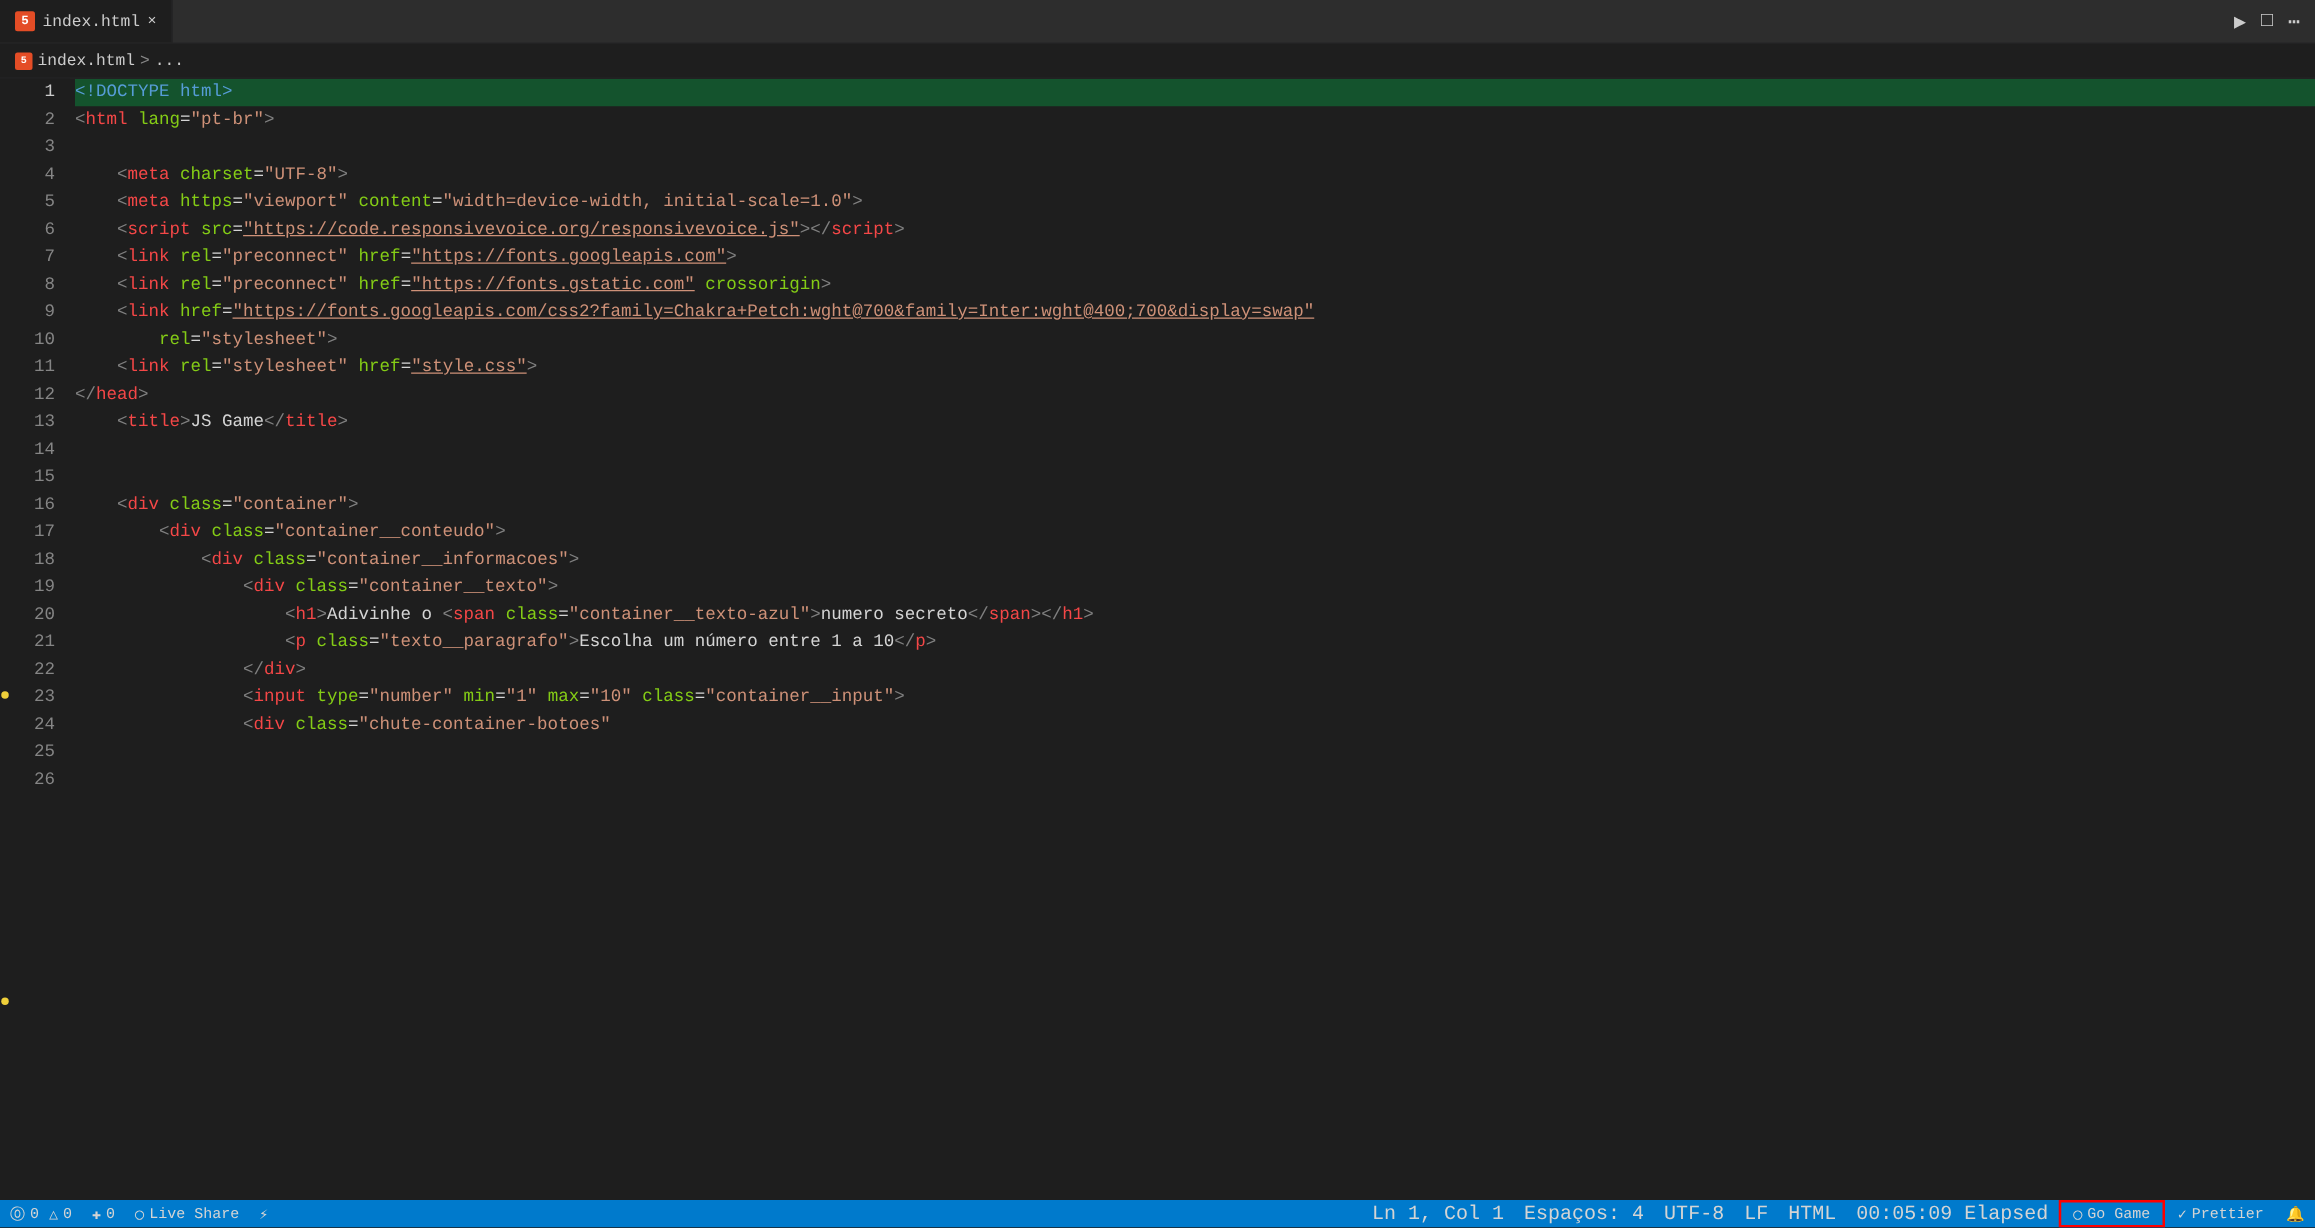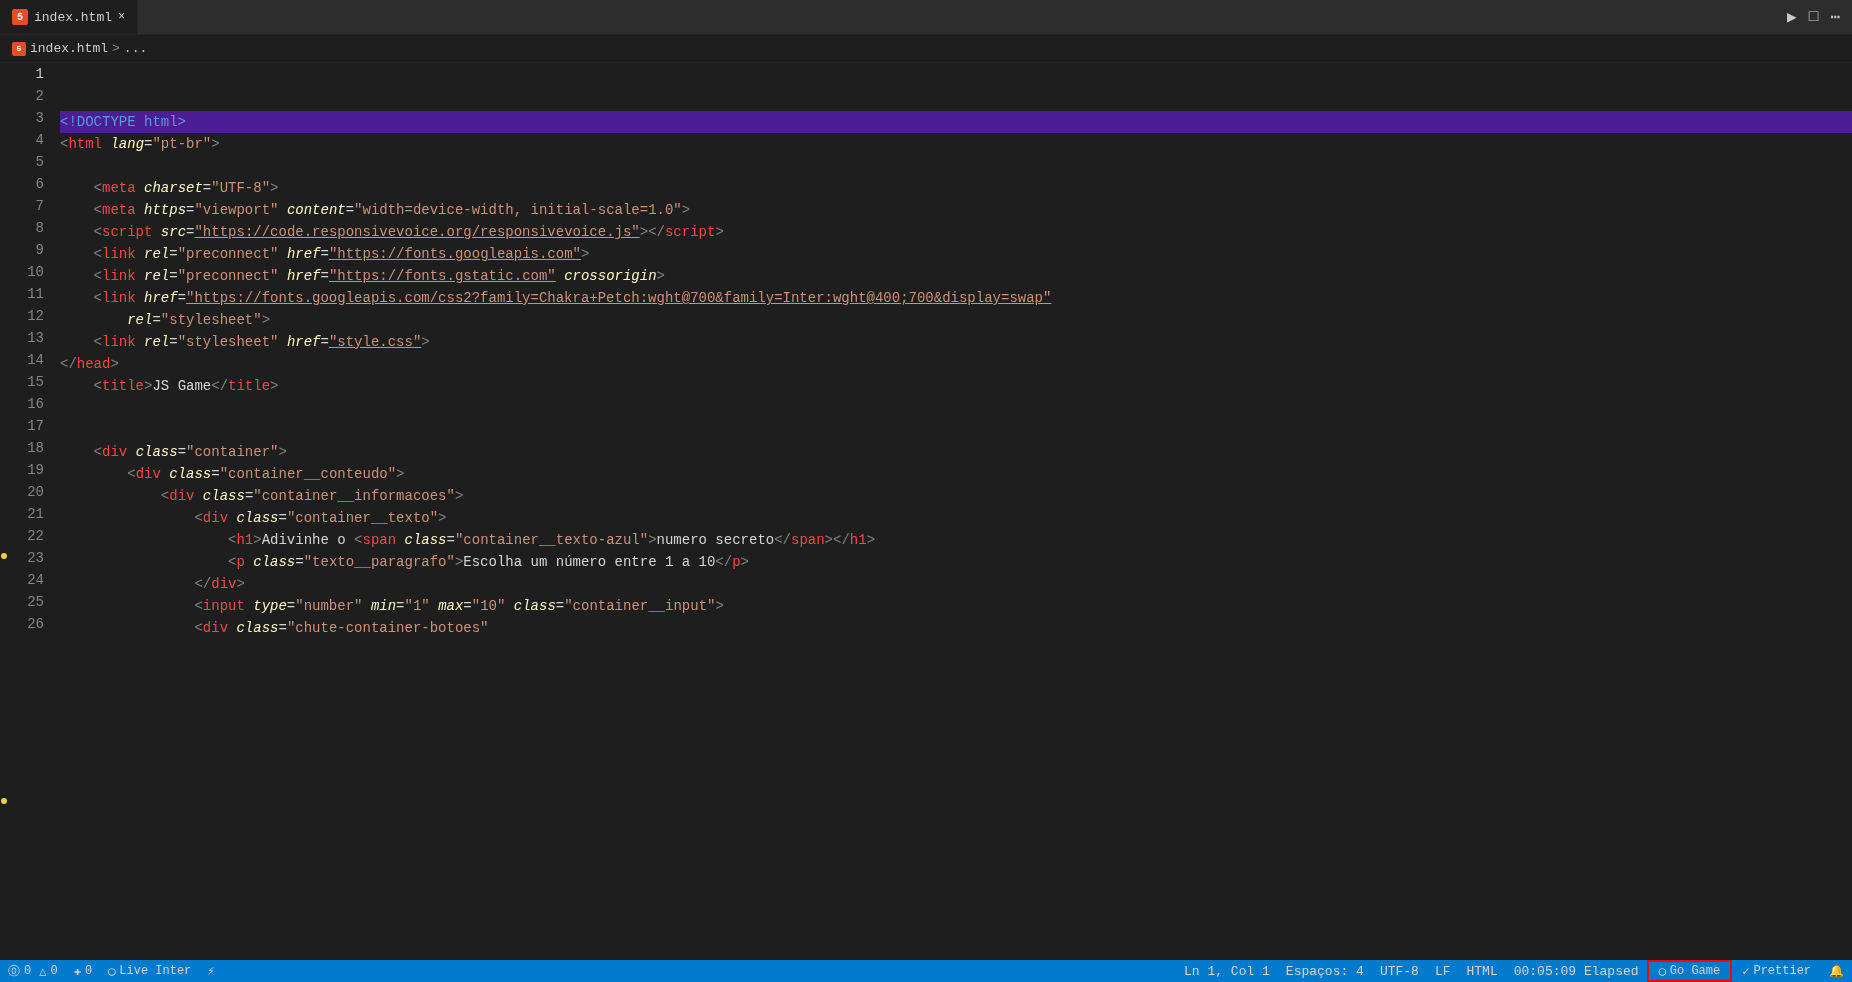--- a/index.html
+++ b/index.html
@@ -152,31 +152,30 @@
       padding-left: 4px;
       line-height: 22px;
     }
     .code-line {
       height: 22px;
       line-height: 22px;
       white-space: pre;
       display: block;
     }
     .code-line.active-line {
-      background: #4c1d95;
-      margin-top: 48px;
+      background: #14532d;
     }
 
     
     .c-doctype { color: #569cd6; }
     .c-tag { color: #f44747; }
     .c-bracket { color: #808080; }
     .c-string { color: #ce9178; }
     .c-link { color: #ce9178; text-decoration: underline; }
-    .c-italic-attr { color: #fef9c3; font-style: italic; }
+    .c-italic-attr { color: #84cc16; }
 
     
     .status-bar {
       background: #007acc;
       display: flex;
       align-items: center;
       height: 22px;
       font-size: 12px;
       flex-shrink: 0;
       position: relative;
@@ -193,21 +192,21 @@
       align-items: center;
       gap: 4px;
       cursor: pointer;
     }
     .status-right {
       margin-left: auto;
       display: flex;
       align-items: center;
     }
     .status-right .status-item {
-      font-size: 13px;
+      font-size: 16px;
     }
 
     
     .go-live-btn {
       padding: 0 10px;
       height: 22px;
       display: flex;
       align-items: center;
       gap: 4px;
       cursor: pointer;
@@ -353,21 +352,21 @@
       <span>0</span>
       <span style="margin-left:4px;">△</span>
       <span>0</span>
     </div>
     <div class="status-item">
       <span>✚</span>
       <span>0</span>
     </div>
     <div class="status-item">
       <span>◯</span>
-      <span>Live Inter</span>
+      <span>Live Share</span>
     </div>
     <div class="status-item">
       <span>⚡</span>
     </div>
   </div>
 
   <div class="status-right">
     <div class="status-item">
       <span>Ln 1, Col 1</span>
     </div>

